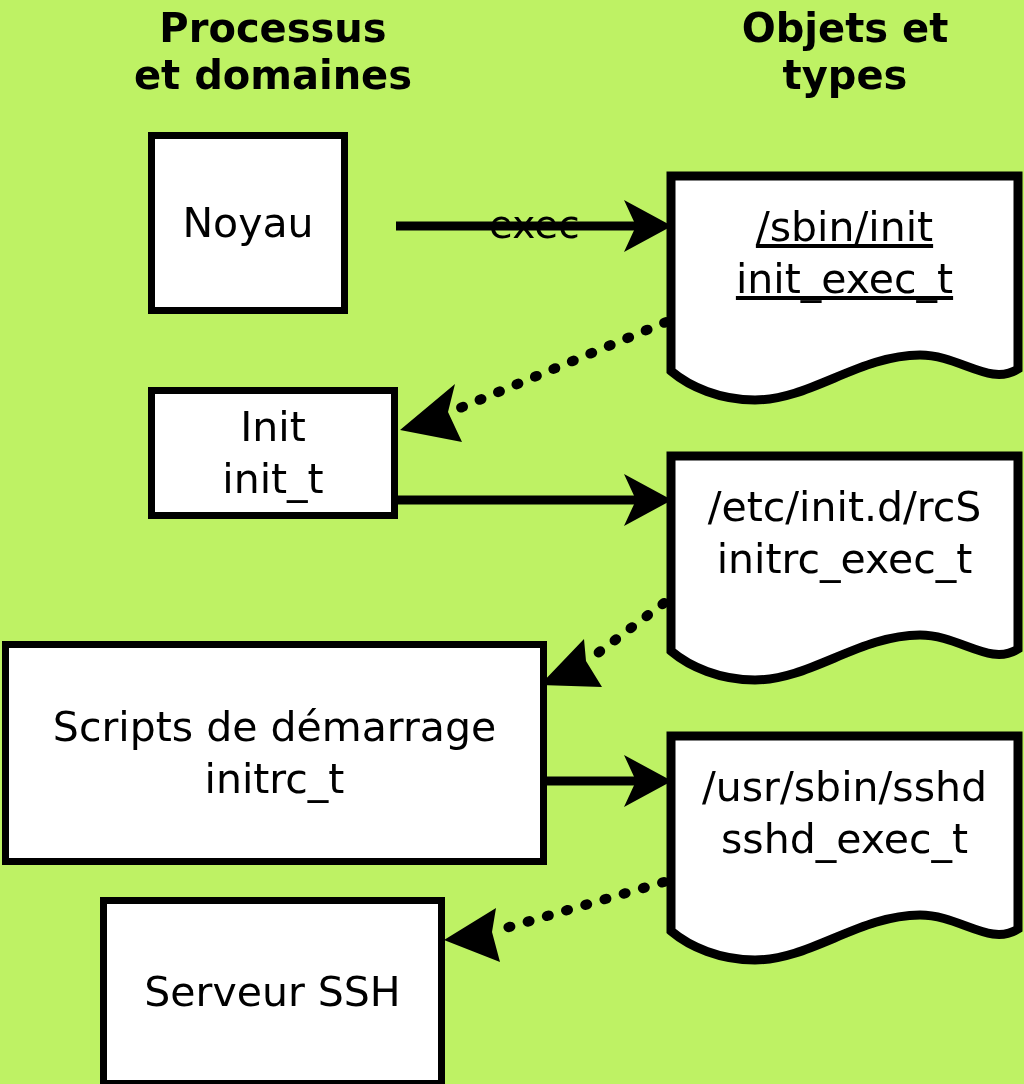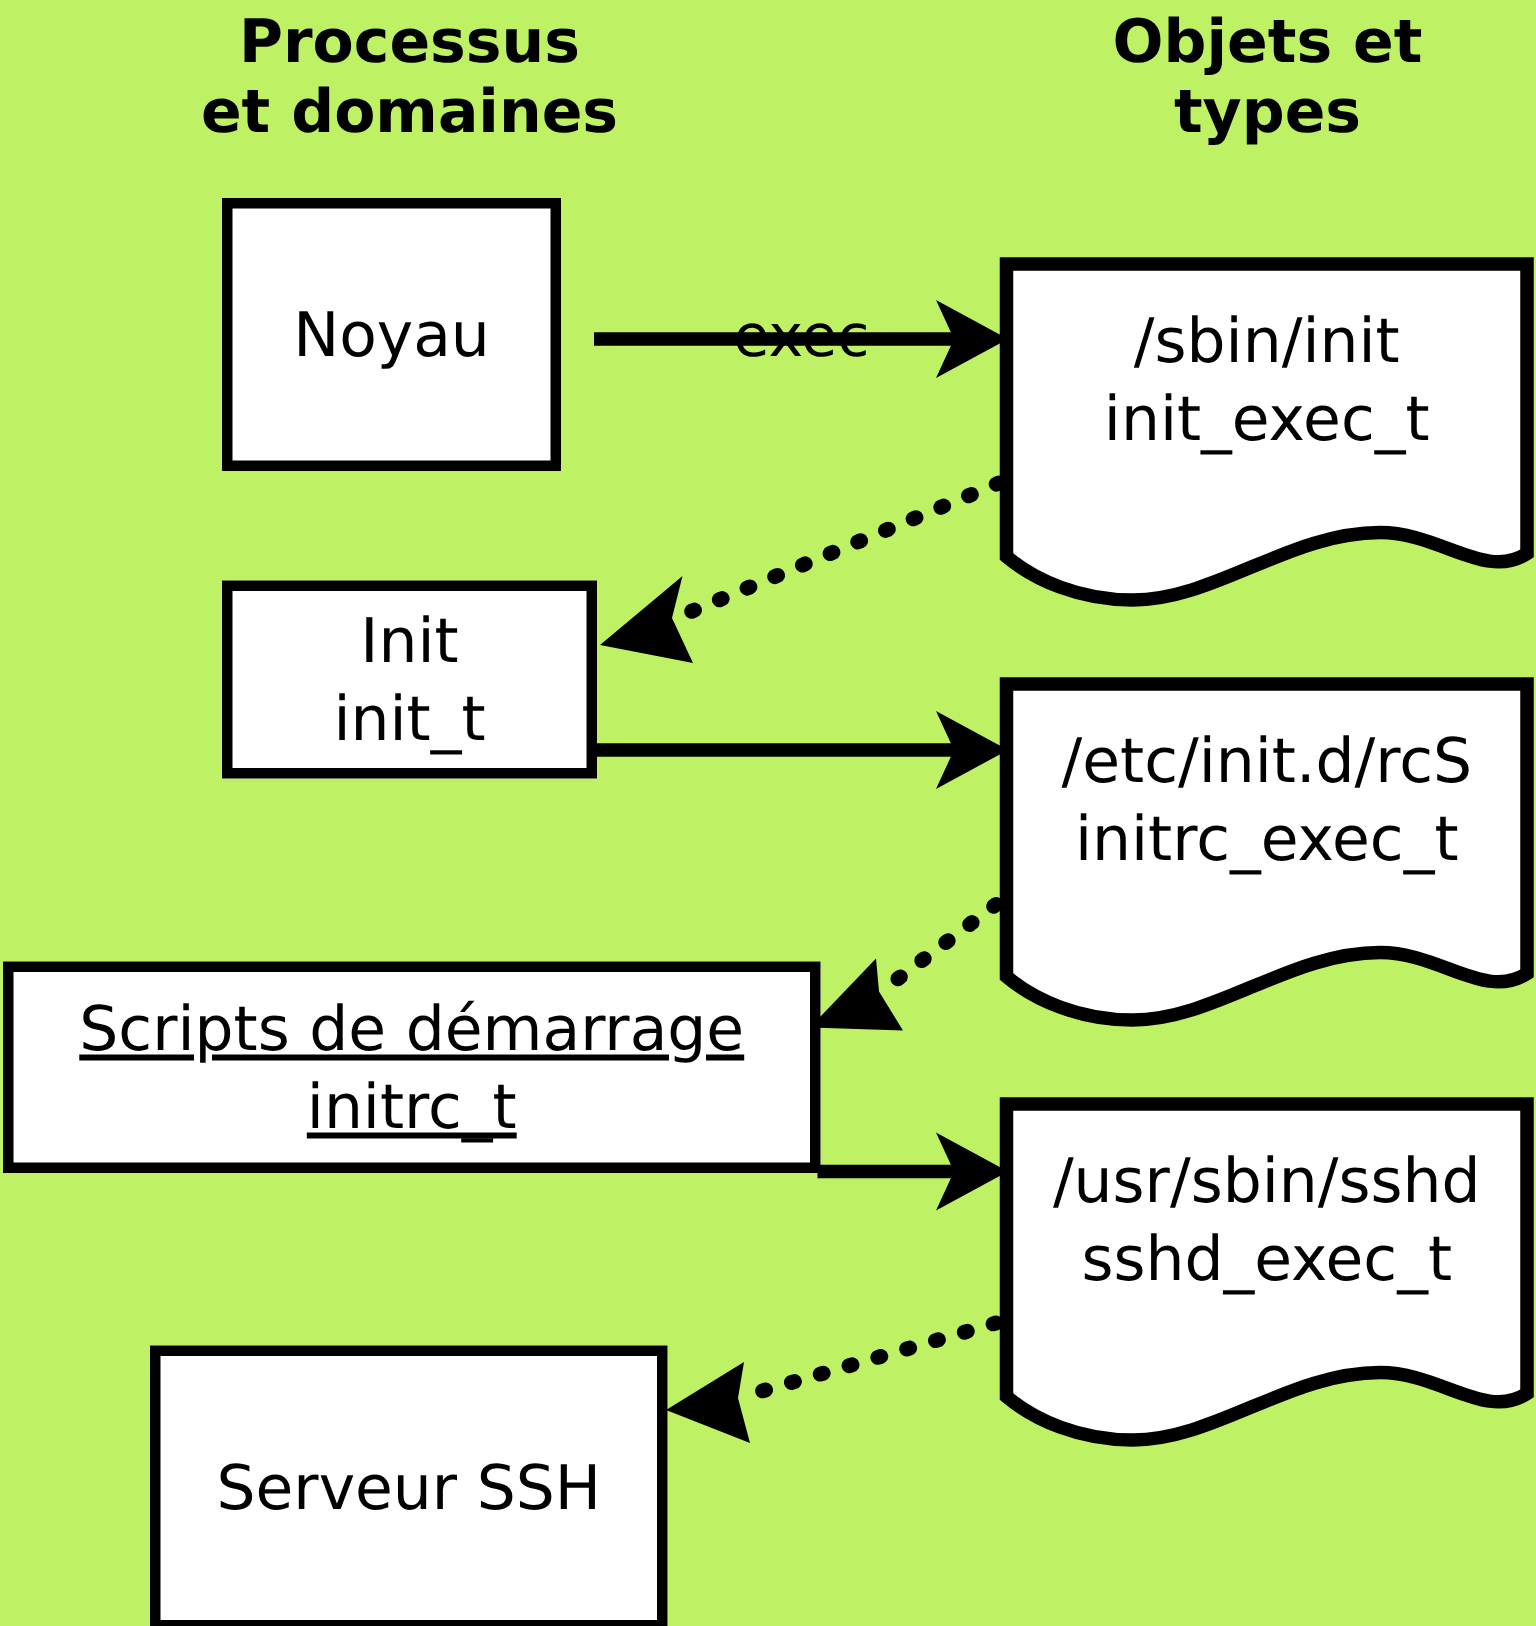--- a/index.html
+++ b/index.html
@@ -79,46 +79,46 @@
 <body>
 
 <div id="canvas">
 
   <div class="col-header" id="header-left">Processus
 et domaines</div>
 
   <div class="col-header" id="header-right">Objets et
 types</div>
 
-  <div class="proc-box" style="left:148px; top:132px; width:226px; height:182px;gap:17px;">
+  <div class="proc-box" style="left:148px; top:132px; width:200px; height:182px;gap:17px;">
     <div class="line">Noyau</div>
   </div>
 
   <div class="proc-box" style="left:148px; top:387px; width:250px; height:132px;">
     <div class="line">Init</div>
     <div class="line">init_t</div>
   </div>
 
-  <div class="proc-box" style="left:2px; top:641px; width:545px; height:141px;text-decoration:underline;">
+  <div class="proc-box" style="left:2px; top:641px; width:545px; height:224px;">
     <div class="line">Scripts de démarrage</div>
     <div class="line">initrc_t</div>
   </div>
 
   <div class="proc-box" style="left:100px; top:897px; width:345px; height:190px;">
     <div class="line">Serveur SSH</div>
   </div>
 
   <div class="doc-shape" style="left:660px; top:165px;">
     <svg width="366" height="235" viewBox="0 0 366 235">
       <path d="M 11 11 L 358 11 L 358 204
                C 330 222 300 190 260 190
                C 200 190 150 235 95 235
                C 60 235 30 222 11 206 Z" fill="#ffffff" stroke="#000000" stroke-width="9" stroke-linejoin="miter" stroke-linecap="butt"></path>
     </svg>
-    <div class="doc-label" style="left:11px; top:36px; width:347px;">
+    <div class="doc-label" style="left:11px; top:36px; width:347px;text-decoration:underline;">
       <div class="line">/sbin/init</div>
       <div class="line">init_exec_t</div>
     </div>
   </div>
 
   <div class="doc-shape" style="left:660px; top:445px;">
     <svg width="366" height="235" viewBox="0 0 366 235">
       <path d="M 11 11 L 358 11 L 358 204
                C 330 222 300 190 260 190
                C 200 190 150 235 95 235

